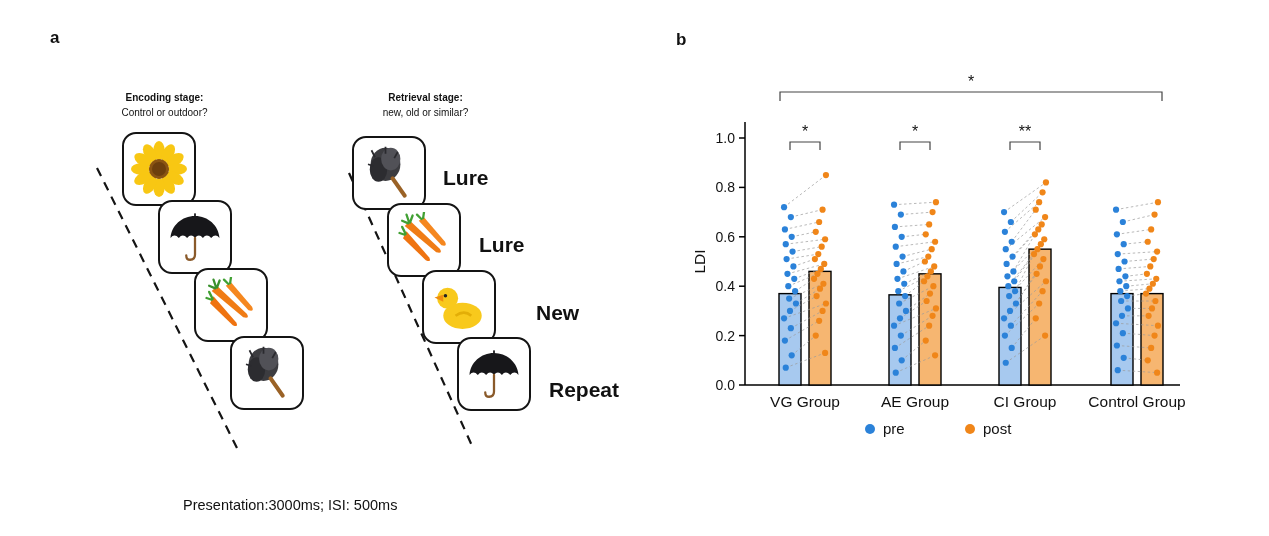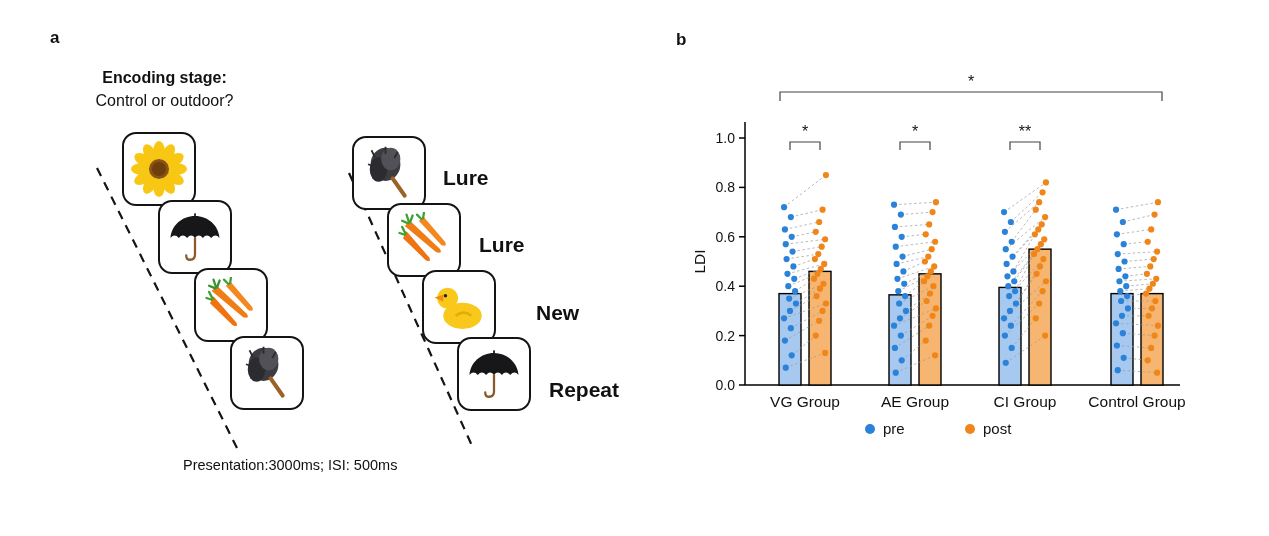--- a/index.html
+++ b/index.html
@@ -1,45 +1,49 @@
 <!DOCTYPE html>
 <html><head>
 <meta charset="utf-8">
 <style>
   html,body{margin:0;padding:0;background:#fff;}
   .fig{position:relative;width:1269px;height:536px;background:#fff;
        font-family:"Liberation Sans",sans-serif;color:#111;overflow:hidden;}
   .panel-letter{position:absolute;font-weight:bold;font-size:17px;}
-  .stage-head{position:absolute;text-align:center;font-size:16px;line-height:1.45;}
+  .stage-head{position:absolute;text-align:center;font-size:10px;line-height:1.45;margin-top:25px;}
   .stage-head .t{font-weight:bold;}
   .card{position:absolute;width:74px;height:74px;background:#fff;border:2.2px solid #141414;
         border-radius:14px;display:flex;align-items:center;justify-content:center;box-sizing:border-box;}
   .card svg{width:56px;height:56px;}
   .stim-label{position:absolute;font-weight:bold;font-size:21px;}
-  .caption{position:absolute;font-size:14.5px;}
+  .caption{position:absolute;font-size:14.5px;margin-top:40px;}
   .lines-overlay{position:absolute;left:0;top:0;width:1269px;height:536px;pointer-events:none;}
   #chart-svg{position:absolute;left:675px;top:20px;}
 </style>
 </head>
 <body>
 
 <div class="fig">
 
   <svg class="lines-overlay">
     <line x1="97" y1="168" x2="237" y2="448" stroke="#141414" stroke-width="2.2" stroke-dasharray="9,7"></line>
     <line x1="349" y1="173" x2="473" y2="448" stroke="#141414" stroke-width="2.2" stroke-dasharray="9,7"></line>
   </svg>
 
   <div class="panel-letter" style="left:50px;top:28px;">a</div>
 
   <div class="stage-head" style="left:92px;top:66px;width:145px;">
     <div class="t">Encoding stage:</div>
     <div>Control or outdoor?</div>
   </div>
 
+  <div class="stage-head" style="left:348px;top:66px;width:155px;">
+    <div class="t">Retrieval stage:</div>
+    <div>new, old or similar?</div>
+  </div>
 
   <div class="card" style="left:122px;top:132px;">
     <svg viewBox="0 0 64 64">
       <defs>
           <ellipse id="sfp" cx="32" cy="11" rx="6.5" ry="11" fill="#f8c713"></ellipse>
         </defs>
       <use href="#sfp"></use>
         <use href="#sfp" transform="rotate(30 32 32)"></use>
         <use href="#sfp" transform="rotate(60 32 32)"></use>
       <use href="#sfp" transform="rotate(90 32 32)"></use>

